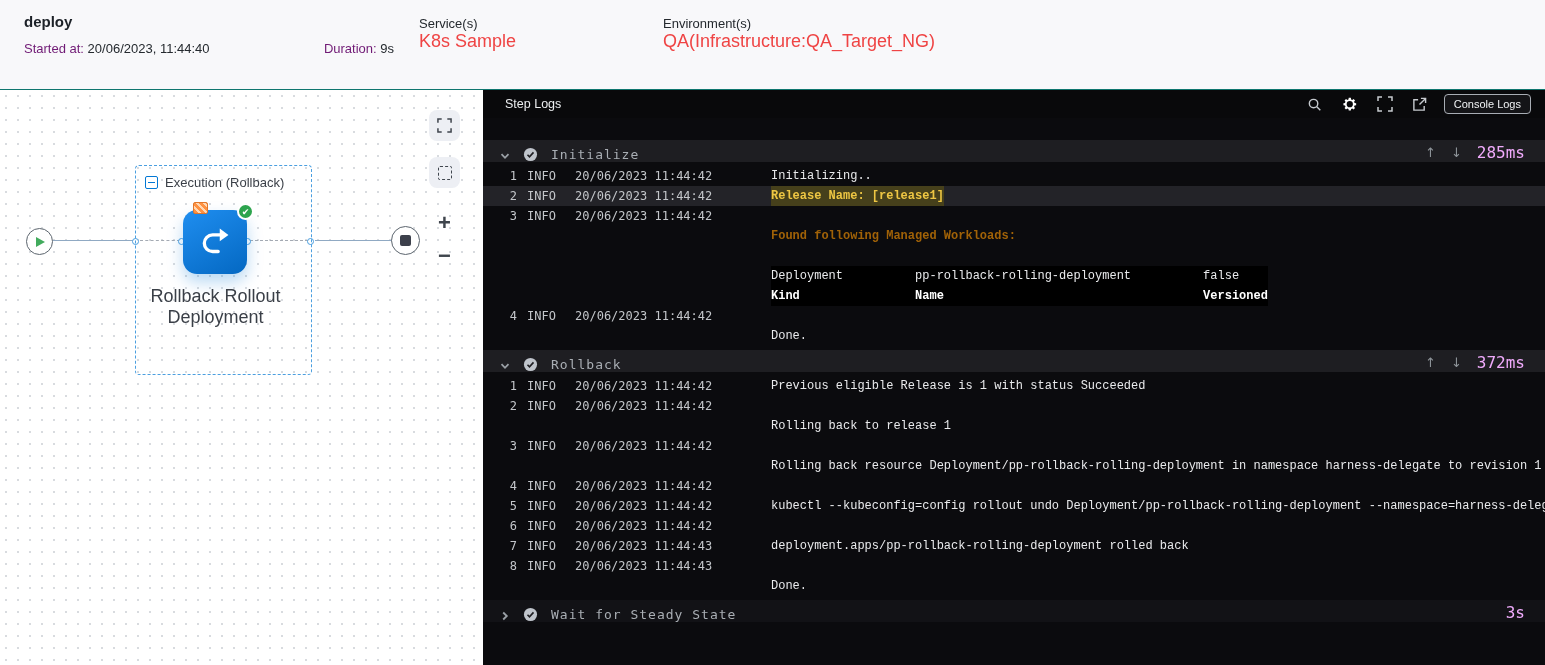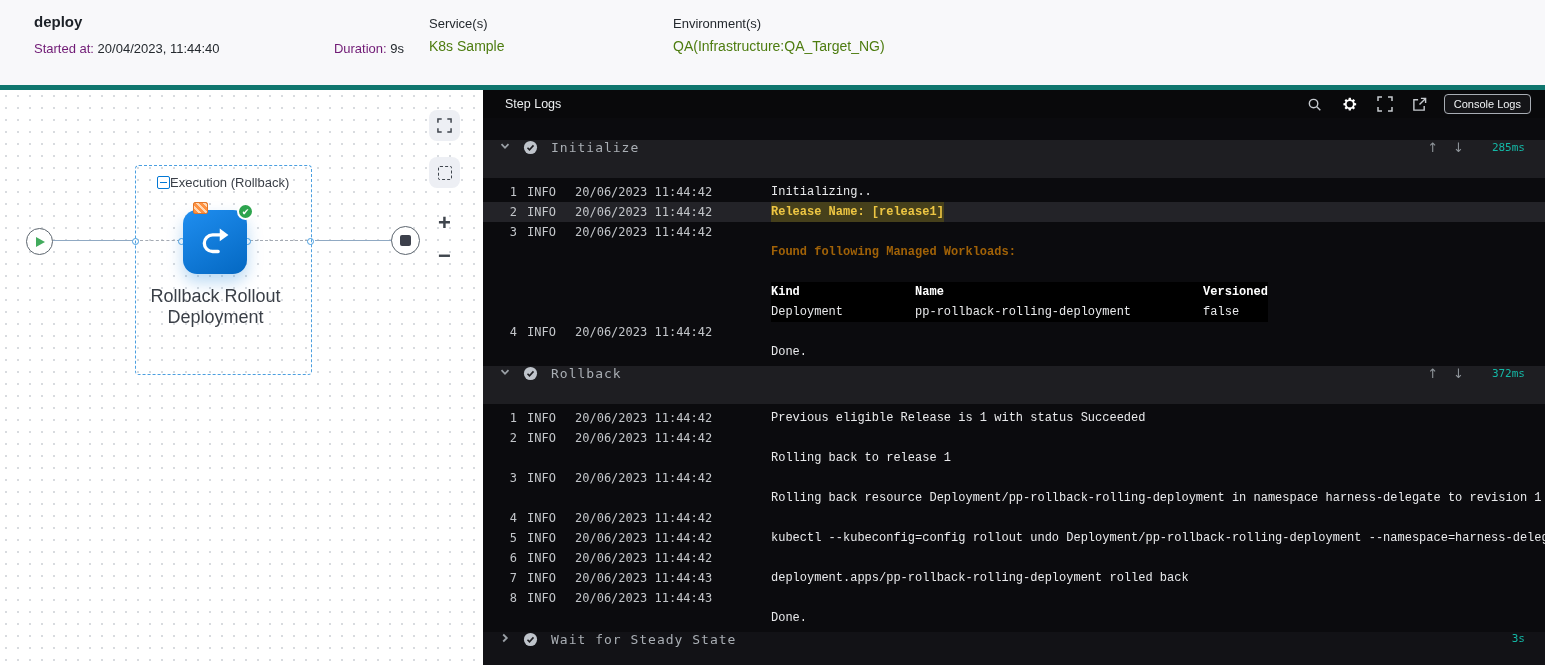--- a/index.html
+++ b/index.html
@@ -1,28 +1,28 @@
 <!DOCTYPE html>
 <html><head>
 <meta charset="utf-8">
 <style>
   * { box-sizing: border-box; margin: 0; padding: 0; }
   html,body { width:1545px; height:665px; overflow:hidden; font-family:"Liberation Sans", sans-serif; background:#fff; }
   .app { width:1545px; height:665px; display:flex; flex-direction:column; }
 
   
-  .top-bar { height:90px; background:#f8f8fa; border-bottom:5px solid #0f766e; display:flex; padding:13px 24px 0 34px; flex:none; }
+  .top-bar { height:90px; background:#f8f8fa; border-bottom:1px solid #0f766e; display:flex; padding:13px 24px 0 24px; flex:none; }
   .tb-left { width:395px; flex:none; }
   .tb-title { font-size:15px; font-weight:bold; color:#1c2127; }
   .tb-meta { display:flex; justify-content:space-between; margin-top:11px; font-size:13px; padding-right:25px; }
   .m-label { color:#701a75; }
   .m-val { color:#24292e; }
   .tb-col { width:244px; flex:none; padding-top:3px; }
   .tb-label { font-size:13px; color:#24292e; }
-  .tb-link { display:inline-block; margin-top:7px; font-size:14px; color:#4d7c0f; text-decoration:none; cursor:pointer; }
+  .tb-link { display:inline-block; font-size:18px; color:#ef4444; text-decoration:none; cursor:pointer; }
 
   .main { flex:1; display:flex; min-height:0; }
 
   
   .canvas { width:483px; flex:none; position:relative; background:#fff;
             background-image:radial-gradient(#d8dbdf 1px, transparent 1.3px);
             background-size:12px 12px; overflow:hidden; }
   .node { position:absolute; background:#fff; border:1.5px solid #5c656e; border-radius:50%;
           display:flex; align-items:center; justify-content:center; }
   .start-node { left:26px; top:138px; width:27px; height:27px; }
@@ -30,21 +30,21 @@
   .end-node { left:391px; top:136px; width:29px; height:29px; }
   .stop-sq { width:11px; height:11px; background:#3c404b; border-radius:2px; }
 
   .edge { position:absolute; height:0; }
   .edge.solid { border-top:1.7px solid #90a9c3; }
   .edge.dash  { border-top:1.5px dashed #a4aab3; }
   .dot { position:absolute; width:7px; height:7px; border-radius:50%; background:#fff; border:1.6px solid #4b9fe0; top:148px; }
 
   .exec-box { position:absolute; left:135px; top:75px; width:177px; height:210px;
               border:1px dashed #4b9fe0; border-radius:4px; }
-  .exec-header { position:absolute; top:9px; left:21px; display:flex; align-items:center; }
+  .exec-header { position:absolute; top:9px; left:9px; display:flex; align-items:center; gap:7px; }
   .exec-toggle { width:13px; height:13px; border:1px solid #0278d5; border-radius:2px; position:relative; cursor:pointer; background:#fff; }
   .exec-toggle::after { content:""; position:absolute; left:2px; right:2px; top:5px; border-top:1.5px solid #0278d5; }
   .exec-label { font-size:13px; color:#3a3f47; }
 
   .step-card { position:absolute; left:183px; top:120px; width:64px; height:64px; border-radius:14px;
                background:linear-gradient(150deg,#1f8ef0,#0468c2);
                box-shadow:0 8px 16px rgba(2,120,213,.28);
                display:flex; align-items:center; justify-content:center; cursor:pointer; }
   .badge-check { position:absolute; top:-7px; right:-7px; width:17px; height:17px; border-radius:50%;
                  background:#2da44e; border:2px solid #fff; color:#fff; font-size:9px;
@@ -65,28 +65,28 @@
   
   .logs { flex:1; min-width:0; background:#0b0b0e; display:flex; flex-direction:column; }
   .logs-header { height:28px; flex:none; background:#09090b; display:flex; align-items:center;
                  padding:0 14px 0 22px; gap:13px; }
   .logs-title { font-size:12.5px; color:#eceef0; margin-right:auto; }
   .icon-btn { width:22px; height:22px; display:flex; align-items:center; justify-content:center; cursor:pointer; flex:none; }
   .console-btn { border:1px solid #a8adb4; color:#f0f2f4; font-size:11px; padding:3px 9px;
                  border-radius:4px; background:#141417; cursor:pointer; flex:none; }
 
   .logs-body { flex:1; overflow:hidden; padding-top:22px; }
-  .section-header { height:38px; background:#1e1e22; display:flex; align-items:flex-start; padding:0 20px 0 10px; cursor:pointer; }
+  .section-header { height:22px; background:#1e1e22; display:flex; align-items:flex-end; padding:0 20px 0 10px; cursor:pointer; }
   .section-header.collapsed { background:#121216; }
   .chev { width:24px; display:flex; justify-content:center; }
   .check { width:26px; display:flex; justify-content:center; }
   .sec-title { font-family:"DejaVu Sans Mono", monospace; font-size:13px; letter-spacing:1px; color:#a9aeb4; margin-left:8px; }
   .sec-right { margin-left:auto; display:flex; align-items:center; gap:15px; }
   .arr { color:#8e9499; font-size:13px; cursor:pointer; font-family:"DejaVu Sans", sans-serif; }
-  .dur { font-family:"DejaVu Sans Mono", monospace; font-size:11px; color:#14b8a6; min-width:46px; text-align:right; }
+  .dur { font-family:"DejaVu Sans Mono", monospace; font-size:16px; color:#f0abfc; min-width:46px; text-align:right; }
 
   .section-rows { padding:4px 0; }
   .log-row { height:20px; line-height:20px; display:flex; white-space:pre;
              font-family:"DejaVu Sans Mono", monospace; font-size:12px; }
   .log-row.selected { background:#232328; }
   .c-num  { width:34px; text-align:right; color:#c3c6ca; flex:none; }
   .c-level{ width:40px; margin-left:10px; color:#c3c6ca; flex:none; }
   .c-time { width:140px; margin-left:8px; color:#c3c6ca; flex:none; }
   .c-msg  { margin-left:56px; color:#e9eaec; flex:none;font-family:Liberation Mono, monospace; }
   .c-msg.hl   { background:#46401b; color:#eec643; font-weight:bold; }
@@ -97,21 +97,21 @@
 </head>
 <body>
 
 <div class="app">
 
   <header class="top-bar">
     <div class="tb-left">
       <div class="tb-title">deploy</div>
       <div class="tb-meta">
         <span>
-          <span class="m-label">Started at: </span><span class="m-val">20/04/2023, 11:44:40</span>
+          <span class="m-label">Started at: </span><span class="m-val">20/06/2023, 11:44:40</span>
         </span>
         <span>
           <span class="m-label">Duration: </span><span class="m-val">9s</span>
         </span>
       </div>
     </div>
     <div class="tb-col">
       <div class="tb-label">Service(s)</div>
       <a class="tb-link">K8s Sample</a>
     </div>
@@ -219,22 +219,22 @@
                 <span class="arr">↓</span>
                 <span class="dur">285ms</span>
               </span>
             </div>
             <div class="section-rows">
               <div class="log-row"><span class="c-num">1</span><span class="c-level">INFO</span><span class="c-time">20/06/2023 11:44:42</span><span class="c-msg">Initializing..</span></div>
               <div class="log-row selected"><span class="c-num">2</span><span class="c-level">INFO</span><span class="c-time">20/06/2023 11:44:42</span><span class="c-msg hl">Release Name: [release1]</span></div>
               <div class="log-row"><span class="c-num">3</span><span class="c-level">INFO</span><span class="c-time">20/06/2023 11:44:42</span><span class="c-msg"></span></div>
               <div class="log-row"><span class="c-num"></span><span class="c-level"></span><span class="c-time"></span><span class="c-msg cyan">Found following Managed Workloads:</span></div>
               <div class="log-row"><span class="c-num"></span><span class="c-level"></span><span class="c-time"></span><span class="c-msg"></span></div>
+              <div class="log-row"><span class="c-num"></span><span class="c-level"></span><span class="c-time"></span><span class="c-msg td">Deployment          pp-rollback-rolling-deployment          false    </span></div>
               <div class="log-row"><span class="c-num"></span><span class="c-level"></span><span class="c-time"></span><span class="c-msg th">Kind                Name                                    Versioned</span></div>
-              <div class="log-row"><span class="c-num"></span><span class="c-level"></span><span class="c-time"></span><span class="c-msg td">Deployment          pp-rollback-rolling-deployment          false    </span></div>
               <div class="log-row"><span class="c-num">4</span><span class="c-level">INFO</span><span class="c-time">20/06/2023 11:44:42</span><span class="c-msg"></span></div>
               <div class="log-row"><span class="c-num"></span><span class="c-level"></span><span class="c-time"></span><span class="c-msg">Done.</span></div>
             </div>
           </div>
           <div class="log-section">
             <div class="section-header">
               <span class="chev">
                 <svg width="12" height="12" viewBox="0 0 12 12" fill="none" stroke="#9aa0a6" stroke-width="1.8">
                   <path d="M2.5 4.2L6 7.8 9.5 4.2"></path>
                 </svg>

